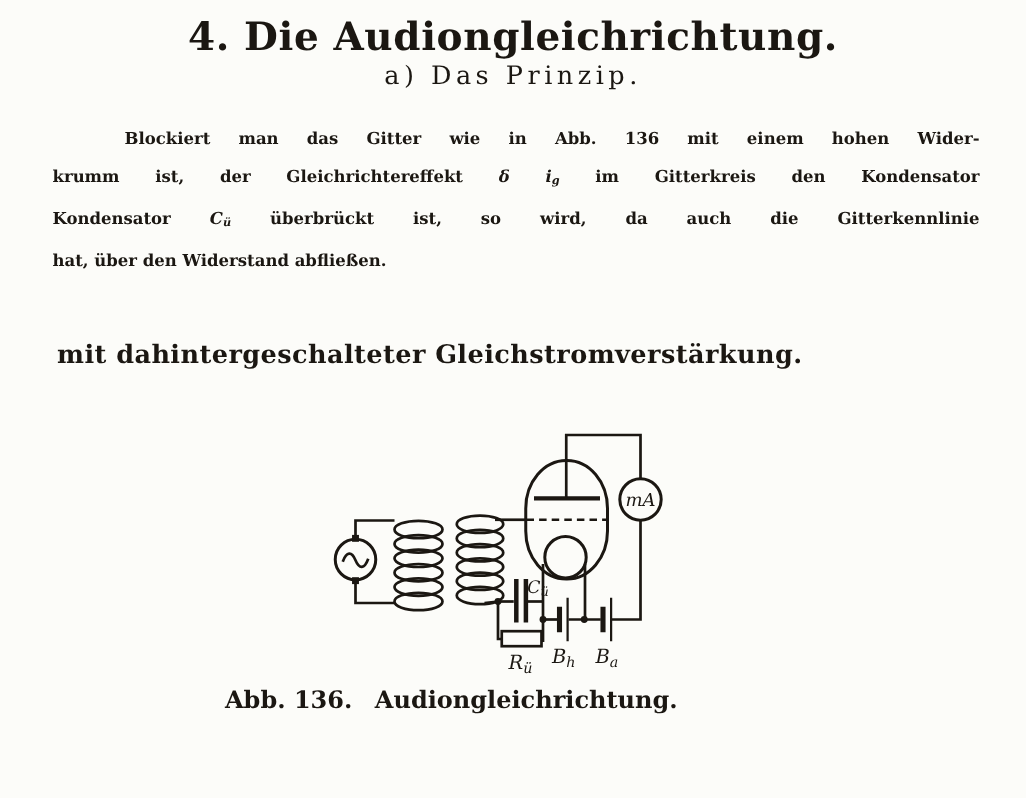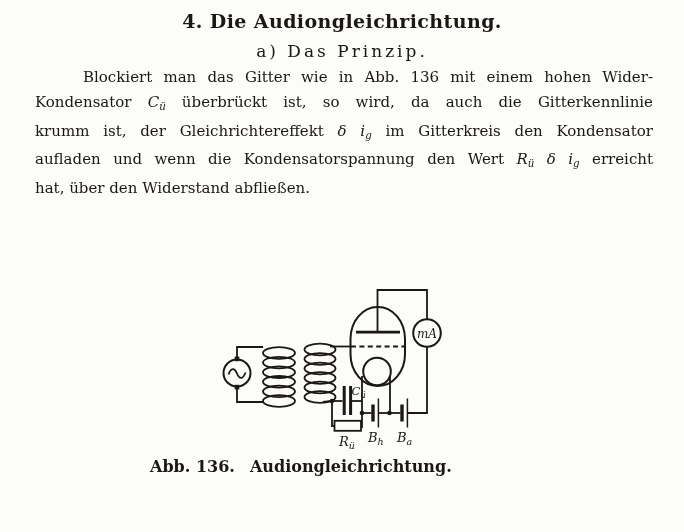--- a/index.html
+++ b/index.html
@@ -3,29 +3,29 @@
 <meta charset="utf-8">
 <style>
   html,body{margin:0;padding:0;background:#ffffff;}
   .page{
     position:relative;width:684px;height:532px;overflow:hidden;
     background:#fcfcf9;color:#1b1712;
     font-family:"DejaVu Serif","Liberation Serif",serif;
   }
   .heading{
     position:absolute;top:10px;left:0;width:684px;text-align:center;
-    font-size:19px;font-weight:bold;letter-spacing:0.4px;
+    font-size:26px;font-weight:bold;letter-spacing:0.4px;
   }
   .subheading{
     position:absolute;top:41px;left:0;width:684px;text-align:center;
     font-size:17px;font-weight:normal;letter-spacing:3px;
   }
   .para1{
-    position:absolute;top:65px;left:35px;width:618px;
-    font-size:15px;font-weight:normal;line-height:25px;
+    position:absolute;top:80px;left:35px;width:618px;
+    font-size:11px;font-weight:bold;line-height:25px;
   }
   .para1 .line{min-height:25px;}
   .just{text-align:justify;text-align-last:justify;}
   .indent{text-indent:48px;}
   .para2{
     position:absolute;top:224px;left:38px;width:600px;
     font-size:17px;font-weight:bold;line-height:26px;letter-spacing:0.3px;
   }
   .it{font-style:italic;}
   .sb{font-style:italic;font-size:68%;vertical-align:-0.25em;letter-spacing:0;}
@@ -40,27 +40,27 @@
 </head>
 <body>
 
 <div class="page">
 
   <div class="heading">4. Die Audiongleichrichtung.</div>
   <div class="subheading">a) Das Prinzip.</div>
 
   <div class="para1">
     <div class="line just indent"><span>Blockiert man das Gitter wie in Abb. 136 mit einem hohen Wider-</span></div>
+    <div class="line just"><span>krumm ist, der Gleichrichtereffekt </span><span class="it">δ i</span><span class="sb">g</span><span> im Gitterkreis den Kondensator</span></div>
     <div class="line just"><span>Kondensator </span><span class="it">C</span><span class="sb">ü</span><span> überbrückt ist, so wird, da auch die Gitterkennlinie</span></div>
-    <div class="line just"><span>krumm ist, der Gleichrichtereffekt </span><span class="it">δ i</span><span class="sb">g</span><span> im Gitterkreis den Kondensator</span></div>
-    <div class="line just"><span>aufladen und wenn die Kondensatorspannung den Wert </span><span class="it">R</span><span class="sb">ü</span><span> </span><span class="it">δ i</span><span class="sb">g</span><span> erreicht</span></div>
     <div class="line"><span>hat, über den Widerstand abfließen.</span></div>
   </div>
 
   <div class="para2">
+    <div class="line"><span>mit dahintergeschalteter Gleichstromverstärkung.</span></div>
   </div>
 
   <svg class="circuit" width="320" height="176" viewBox="180 282 320 176">
     <g stroke="#1b1712" fill="none" stroke-width="1.8">
       <path d="M237 359 V347 H263"></path>
       <path d="M237 387 V402 H263"></path>
       <path d="M330 346.5 H351"></path>
       <path d="M323 402 L332 401"></path>
       <path d="M332 401 H342.5"></path>
       <path d="M352 401 H362"></path>

